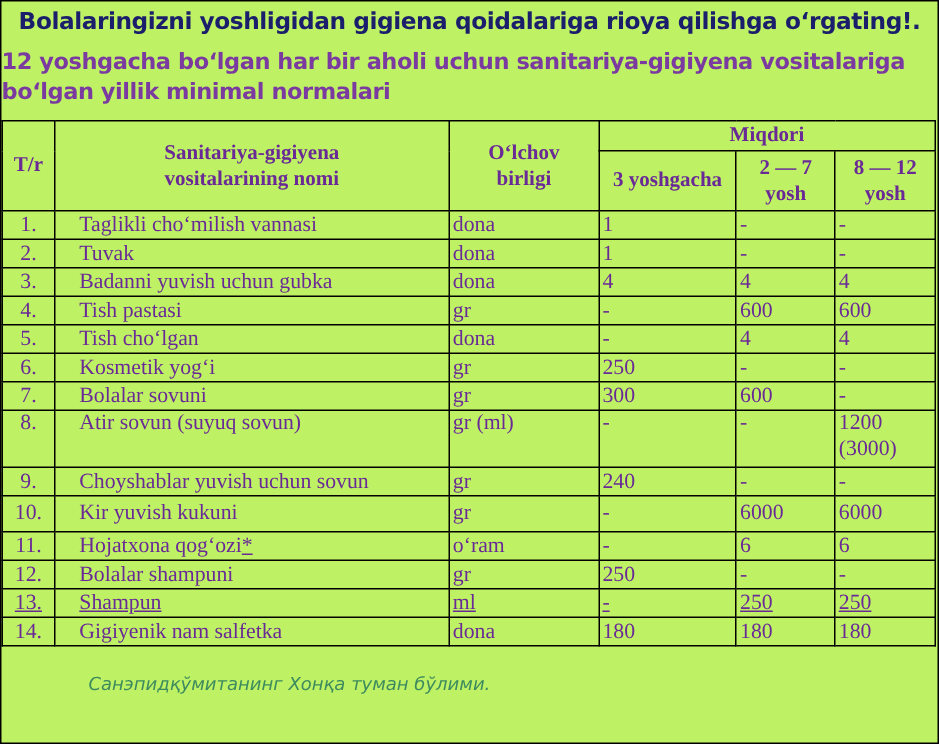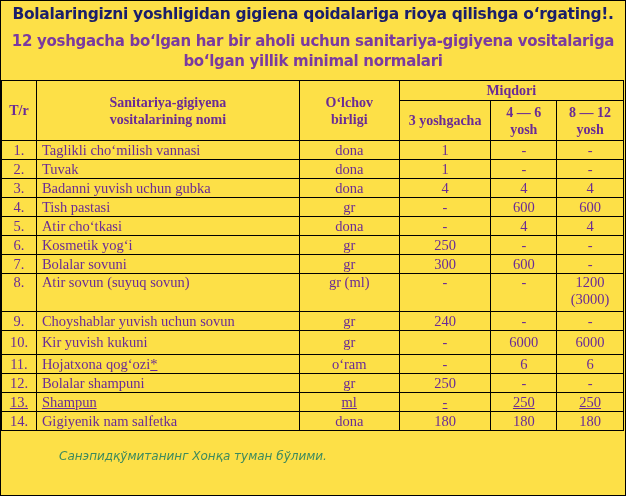--- a/index.html
+++ b/index.html
@@ -1,44 +1,44 @@
 <!DOCTYPE html>
 <html><head>
 <meta charset="utf-8">
 <style>
   html, body { margin: 0; padding: 0; background: #ffffff; }
   body { width: 626px; height: 496px; position: relative; overflow: hidden; }
   .frame {
     position: absolute; left: 0; top: 0; width: 624px; height: 494px;
-    border: 1px solid #000; background: #fde047;
+    border: 1px solid #000; background: #bef264;
   }
   .title1 {
     position: absolute; left: 0; top: 4px; width: 624px; text-align: center;
     font-family: "DejaVu Sans", sans-serif; font-weight: bold;
     font-size: 15.5px; color: #1a1e6b; letter-spacing: -0.3px;
   }
   .title2 {
-    position: absolute; left: 0; top: 30px; width: 624px; text-align: center;
+    position: absolute; left: 0; top: 30px; width: 624px; text-align: left;
     font-family: "DejaVu Sans", sans-serif; font-weight: bold;
     font-size: 15px; line-height: 20px; color: #7a3aa0; letter-spacing: -0.3px;
   }
   table.norms {
     position: absolute; left: 0; top: 79px; width: 623px;
     border-collapse: collapse;
     font-family: "Liberation Serif", serif; color: #6a2a96;
   }
   table.norms td, table.norms th {
     border: 1px solid #000; padding: 0 2px; line-height: 17px; font-size: 14.5px;
   }
   table.norms th {
     font-weight: bold; color: #6a2a96; font-size: 14px; line-height: 17px;
   }
   table.norms td.num { text-align: center; width: 30px; }
-  table.norms td.name { text-align: left; padding-left: 5px; }
-  table.norms td.c { text-align: center; }
+  table.norms td.name { text-align: left; padding-left: 16px; }
+  table.norms td.c { text-align: left; }
   .star { text-decoration: underline; }
   .footer {
     position: absolute; left: 58px; top: 448px;
     font-family: "DejaVu Sans", sans-serif; font-style: italic;
     font-size: 12px; color: #3d8a5e;
   }
 </style>
 </head>
 <body>
 
@@ -60,21 +60,21 @@
     </colgroup>
     <thead>
       <tr style="height:20px">
         <th rowspan="2">T/r</th>
         <th rowspan="2" style="padding:0 48px;">Sanitariya-gigiyena vositalarining nomi</th>
         <th rowspan="2" style="padding:0 14px;">O‘lchov birligi</th>
         <th colspan="3">Miqdori</th>
       </tr>
       <tr style="height:40px">
         <th style="padding:4px 6px;">3 yoshgacha</th>
-        <th style="padding:0 10px;">4 — 6 yosh</th>
+        <th style="padding:0 10px;">2 — 7 yosh</th>
         <th style="padding:0 10px;">8 — 12 yosh</th>
       </tr>
     </thead>
     <tbody id="tbody">
         <tr style="height: 19px;">
           <td class="num">1.</td>
           <td class="name"><span>Taglikli cho‘milish vannasi</span></td>
           <td class="c">dona</td>
           <td class="c">1</td>
           <td class="c">-</td>
@@ -107,21 +107,21 @@
           <td class="name"><span>Tish pastasi</span></td>
           <td class="c">gr</td>
           <td class="c">-</td>
           <td class="c">600</td>
           <td class="c">
             <div>600</div>
           </td>
         </tr>
         <tr style="height: 19px;">
           <td class="num">5.</td>
-          <td class="name"><span>Atir cho‘tkasi</span></td>
+          <td class="name"><span>Tish cho‘lgan</span></td>
           <td class="c">dona</td>
           <td class="c">-</td>
           <td class="c">4</td>
           <td class="c">
             <div>4</div>
           </td>
         </tr>
         <tr style="height: 19px;">
           <td class="num">6.</td>
           <td class="name"><span>Kosmetik yog‘i</span></td>

